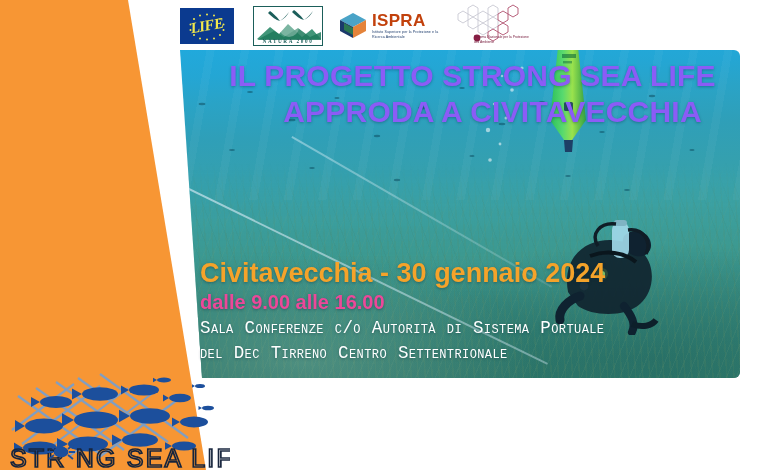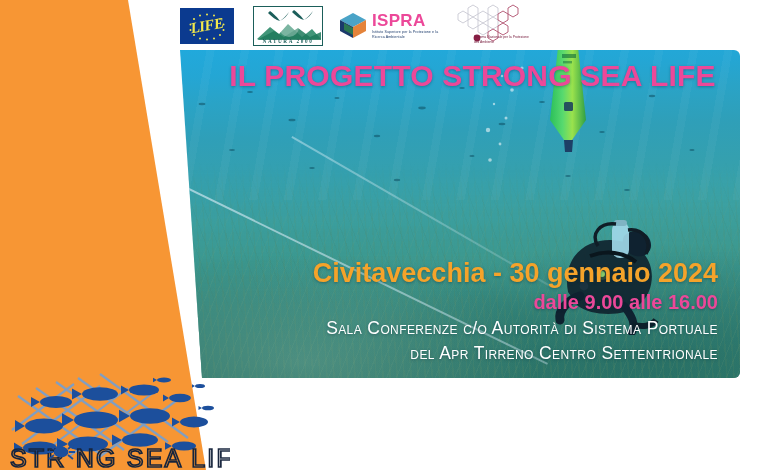--- a/index.html
+++ b/index.html
@@ -29,21 +29,21 @@
 
   
   .natura{width:70px;height:40px;border:1.2px solid #1b5e5a;position:relative;background:#fff;box-sizing:border-box;}
   .natura .n2000{position:absolute;left:0;right:0;bottom:1px;text-align:center;
     font-family:"Liberation Serif",serif;font-size:5.2px;letter-spacing:1.6px;color:#1b5e5a;font-weight:bold;}
 
   
   .ispra{display:flex;align-items:center;gap:4px;width:108px;}
   .ispra-mark{width:30px;height:30px;position:relative;flex:0 0 auto;}
   .ispra-txt{line-height:1;}
-  .ispra-name{font-family:"Liberation Sans",sans-serif;font-weight:bold;font-size:17px;color:#ec4899;letter-spacing:0.3px;}
+  .ispra-name{font-family:"Liberation Sans",sans-serif;font-weight:bold;font-size:17px;color:#c2410c;letter-spacing:0.3px;}
   .ispra-sub{font-size:3.6px;color:#1b3a6b;line-height:1.35;margin-top:1.5px;letter-spacing:.1px;}
 
   
   .snpa{width:96px;height:44px;position:relative;}
   .snpa-sub{position:absolute;left:20px;bottom:3px;font-size:3.4px;color:#7b2242;line-height:1.4;}
 
   
   .photo{position:absolute;left:172px;top:50px;width:568px;height:328px;
     border-radius:6px;overflow:hidden;
     clip-path:polygon(8px 0, 568px 0, 568px 328px, 30px 328px);
@@ -85,32 +85,32 @@
   
   .fish-specks{position:absolute;left:0;top:30px;right:0;height:120px;opacity:.55;}
 
   
   .buoy{position:absolute;left:370px;top:-2px;width:52px;height:105px;}
 
   
   .title-wrap{position:absolute;left:200px;top:58px;width:545px;text-align:center;
     pointer-events:none;}
   .title-line{font-family:"Liberation Sans",sans-serif;font-weight:bold;
-    font-size:30px;line-height:36px;color:#ec4899;letter-spacing:0.2px;
+    font-size:30px;line-height:36px;color:#8b5cf6;letter-spacing:0.2px;
     text-shadow:0 1px 3px rgba(0,40,60,.35);}
   .title-line.l2{margin-left:40px;}
 
   
-  .event{position:absolute;left:200px;top:258px;width:540px;text-align:right;padding-right:22px;
+  .event{position:absolute;left:200px;top:258px;width:540px;padding-right:22px;
     box-sizing:border-box;}
   .ev-city{font-family:"Liberation Sans",sans-serif;font-weight:bold;font-size:27px;
     line-height:31px;color:#f5a32a;text-shadow:0 1px 3px rgba(0,40,60,.40);}
   .ev-hours{font-family:"Liberation Sans",sans-serif;font-weight:bold;font-size:20px;
     line-height:24px;color:#ec4899;text-shadow:0 1px 3px rgba(0,40,60,.40);margin-top:1px;}
-  .ev-venue{font-family:Liberation Sans, sans-serif;font-weight:normal;color:#ffffff;
+  .ev-venue{font-family:Liberation Mono, monospace;font-weight:normal;color:#ffffff;
     font-size:17.5px;line-height:20.5px;font-variant:small-caps;letter-spacing:0.4px;
     text-shadow:0 1px 3px rgba(0,40,60,.40);margin-top:4px;}
 
   
   .footer{position:absolute;left:0;top:382px;width:767px;height:88px;}
 </style>
 </head>
 <body>
 
 <div class="poster">
@@ -359,27 +359,28 @@
         <circle cx="22" cy="48" r="1.2"></circle>
           <circle cx="40" cy="34" r="1.8"></circle>
         <circle cx="30" cy="20" r="1.3"></circle>
           <circle cx="50" cy="12" r="1.6"></circle>
       </g>
     </svg>
   </div>
 
   <div class="title-wrap">
     <div class="title-line">IL PROGETTO STRONG SEA LIFE</div>
+    <div class="title-line l2">APPRODA A CIVITAVECCHIA</div>
   </div>
 
   <div class="event">
     <div class="ev-city">Civitavecchia - 30 gennaio 2024</div>
     <div class="ev-hours">dalle 9.00 alle 16.00</div>
     <div class="ev-venue">Sala Conferenze c/o Autorità di Sistema Portuale</div>
-    <div class="ev-venue">del Apr Tirreno Centro Settentrionale</div>
+    <div class="ev-venue">del Dec Tirreno Centro Settentrionale</div>
   </div>
 
   <div class="footer">
 
     
 
     
 
     
     

